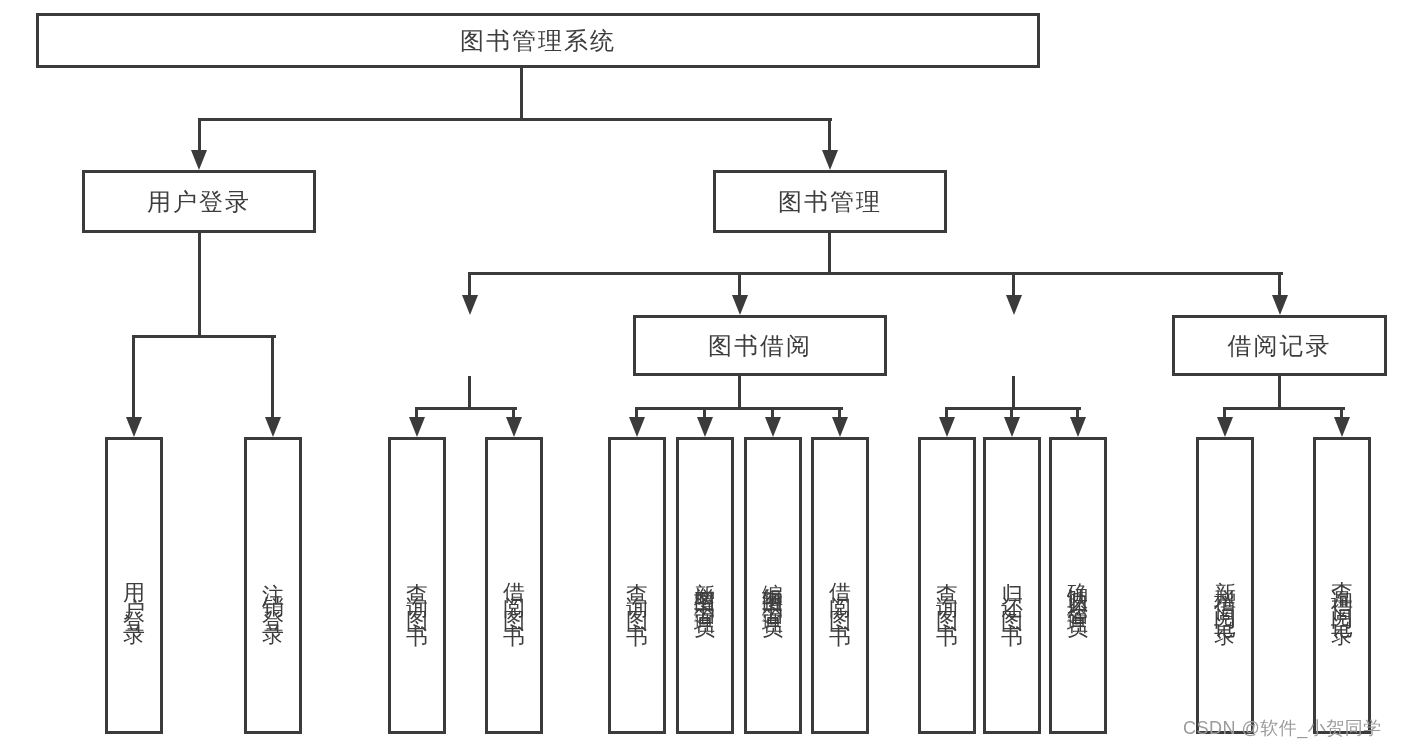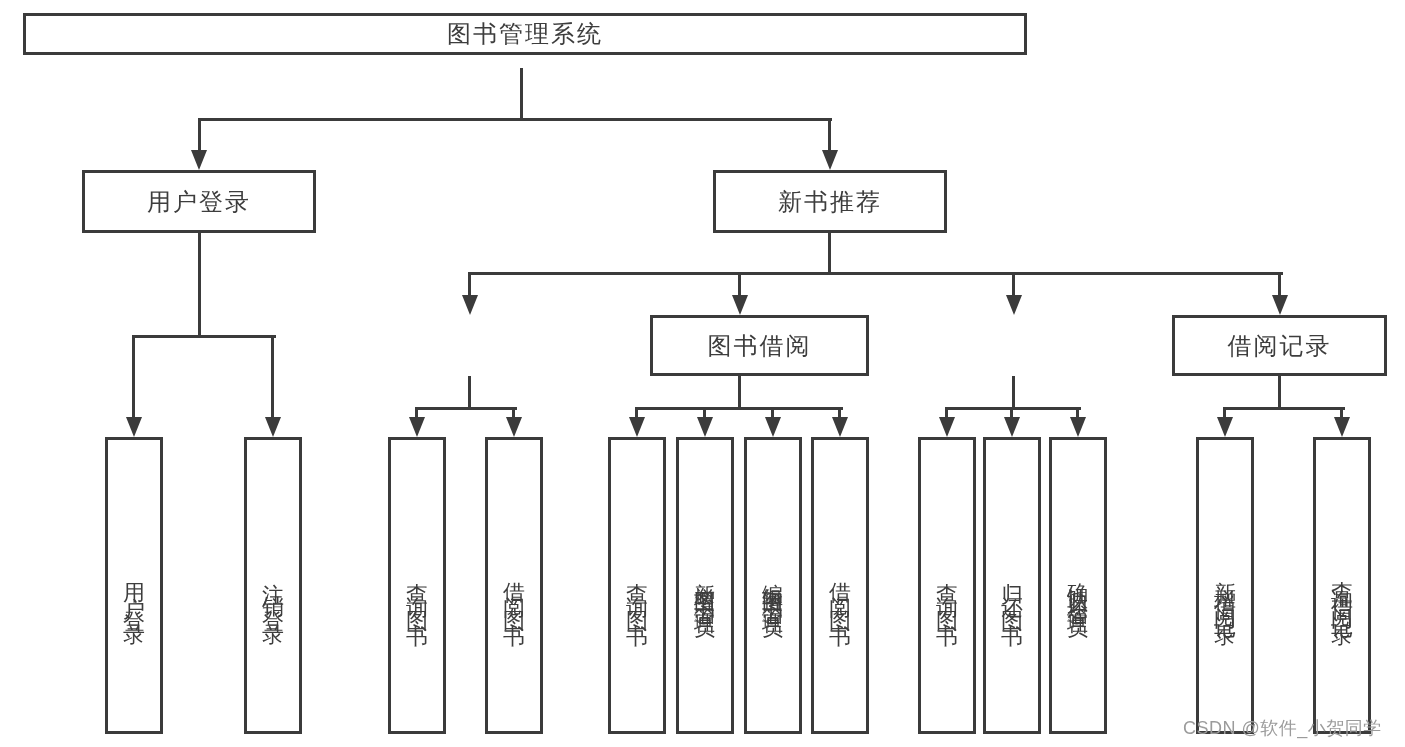--- a/index.html
+++ b/index.html
@@ -83,36 +83,36 @@
     letter-spacing: 0.5px;
     white-space: nowrap;
     z-index: 5;
   }
 </style>
 </head>
 <body>
 
 <div class="canvas">
 
-  <div class="hbox" style="left:23px; top:13px; width:1004px; height:42px;">
+  <div class="hbox" style="left:36px; top:13px; width:1004px; height:55px;">
     <span>图书管理系统</span>
   </div>
 
   <div class="vl" style="left:520px; top:68px; height:53px;"></div>
   <div class="hl" style="left:198px; top:118px; width:634px;"></div>
   <div class="vl" style="left:198px; top:118px; height:34px;"></div>
   <div class="ar" style="left:191px; top:150px;"></div>
   <div class="vl" style="left:828px; top:118px; height:34px;"></div>
   <div class="ar" style="left:822px; top:150px;"></div>
 
   <div class="hbox" style="left:82px; top:170px; width:234px; height:63px;">
     <span>用户登录</span>
   </div>
   <div class="hbox" style="left:713px; top:170px; width:234px; height:63px;">
-    <span>新书推荐</span>
+    <span>图书管理</span>
   </div>
 
   <div class="vl" style="left:198px; top:233px; height:105px;"></div>
   <div class="hl" style="left:132px; top:335px; width:144px;"></div>
   <div class="vl" style="left:132px; top:335px; height:84px;"></div>
   <div class="ar" style="left:126px; top:417px;"></div>
   <div class="vl" style="left:271px; top:335px; height:84px;"></div>
   <div class="ar" style="left:265px; top:417px;"></div>
 
   <div class="vl" style="left:828px; top:233px; height:42px;"></div>
@@ -120,21 +120,21 @@
 
   <div class="vl" style="left:468px;  top:272px; height:25px;"></div>
   <div class="ar" style="left:462px;  top:295px;"></div>
   <div class="vl" style="left:738px;  top:272px; height:25px;"></div>
   <div class="ar" style="left:732px;  top:295px;"></div>
   <div class="vl" style="left:1012px; top:272px; height:25px;"></div>
   <div class="ar" style="left:1006px; top:295px;"></div>
   <div class="vl" style="left:1278px; top:272px; height:25px;"></div>
   <div class="ar" style="left:1272px; top:295px;"></div>
 
-  <div class="hbox" style="left:650px; top:315px; width:219px; height:61px;">
+  <div class="hbox" style="left:633px; top:315px; width:254px; height:61px;">
     <span>图书借阅</span>
   </div>
   <div class="hbox" style="left:1172px; top:315px; width:215px; height:61px;">
     <span>借阅记录</span>
   </div>
 
   <div class="vl" style="left:468px;  top:376px; height:34px;"></div>
   <div class="vl" style="left:738px;  top:376px; height:34px;"></div>
   <div class="vl" style="left:1012px; top:376px; height:34px;"></div>
   <div class="vl" style="left:1278px; top:376px; height:32px;"></div>

